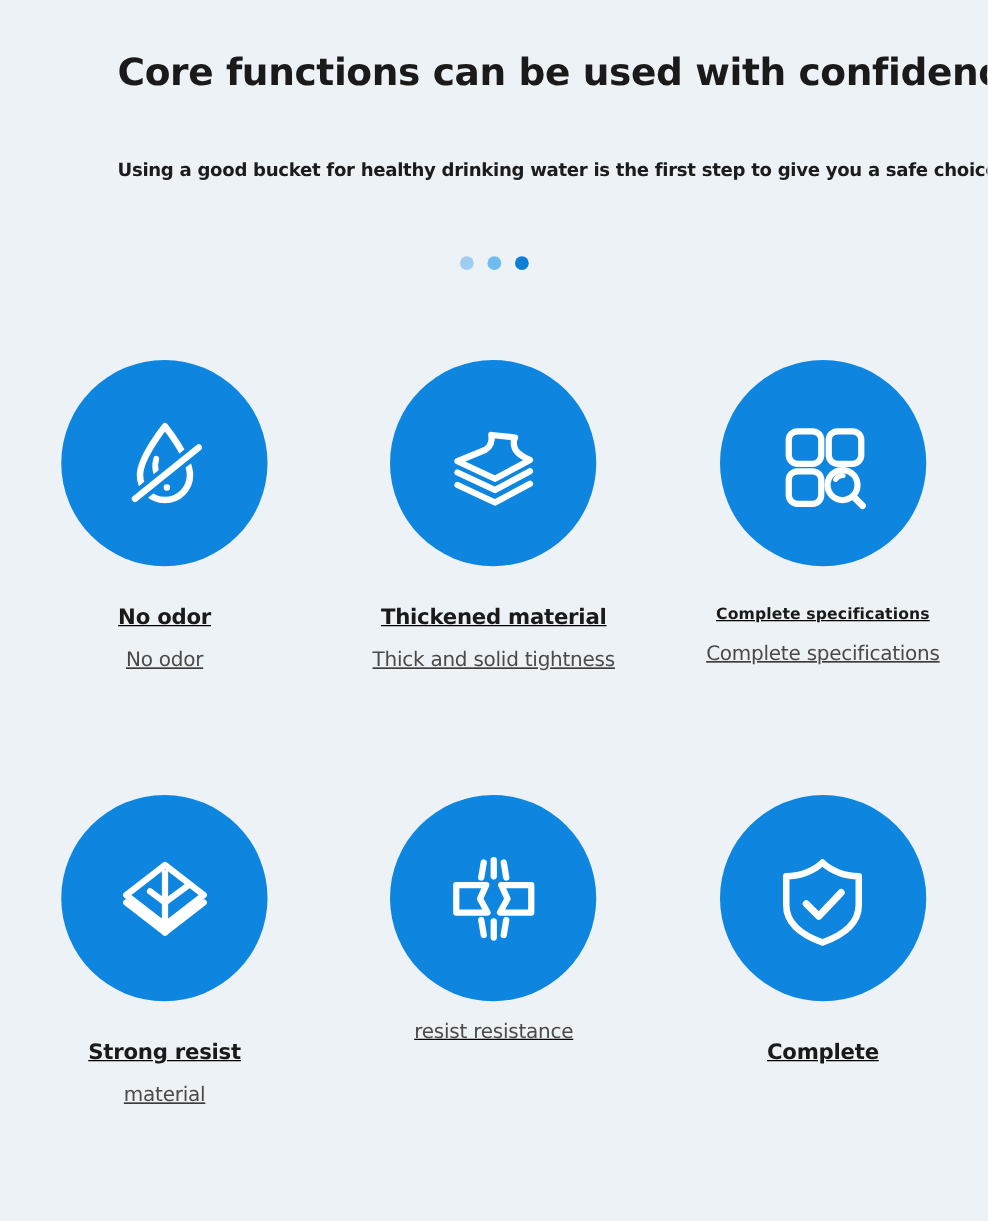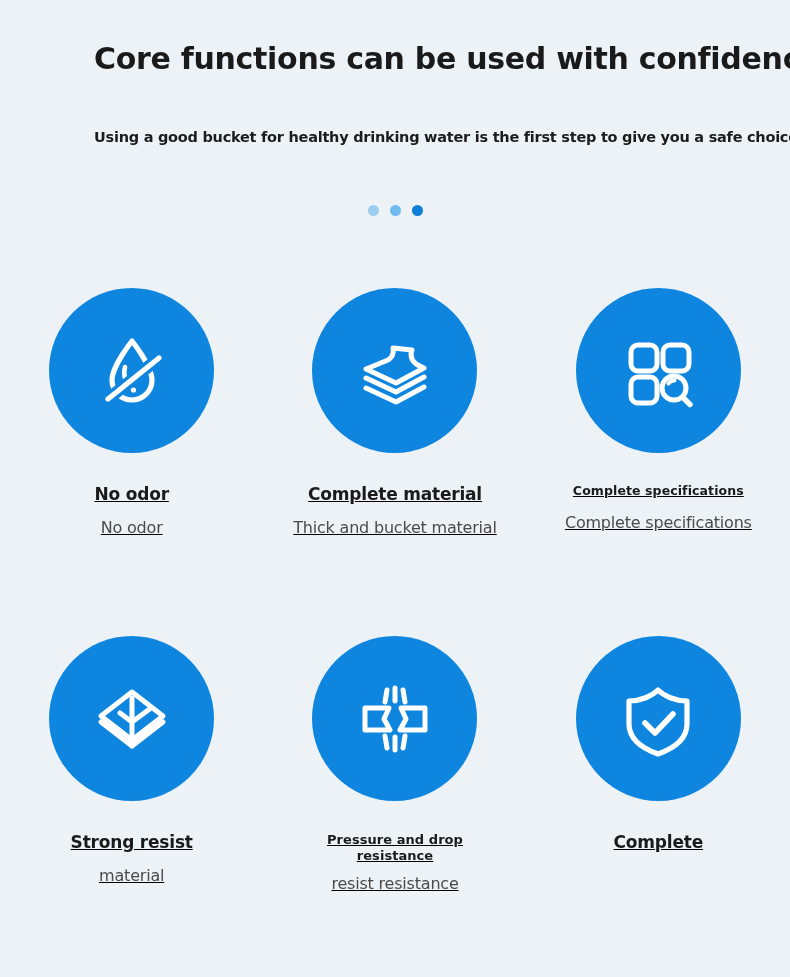--- a/index.html
+++ b/index.html
@@ -172,22 +172,22 @@
     <div class="cell">
       <div class="circle" style="background: rgb(14, 134, 224);">
         <span>
           <svg width="86" height="86" viewBox="0 0 86 86" fill="none">
             <path d="M41 20 C41 20 43 28 36 32 L14 41 L44 55 L72 40 C72 40 62 36 60 31 C58 26 60 22 60 22 Z" stroke="#ffffff" stroke-width="5" stroke-linejoin="round" stroke-linecap="round" fill="none"></path>
             <path d="M14 50 L44 64 L72 49" stroke="#ffffff" stroke-width="5" stroke-linejoin="round" stroke-linecap="round" fill="none"></path>
             <path d="M14 60 L44 74 L72 59" stroke="#ffffff" stroke-width="5" stroke-linejoin="round" stroke-linecap="round" fill="none"></path>
           </svg>
         </span>
       </div>
-      <div class="cap-title" style="color: rgb(26, 26, 26);">Complete material</div>
-      <div class="cap-desc" style="color: rgb(74, 74, 74);">Thick and bucket material</div>
+      <div class="cap-title" style="color: rgb(26, 26, 26);">Thickened material</div>
+      <div class="cap-desc" style="color: rgb(74, 74, 74);">Thick and solid tightness</div>
     </div>
 
     <div class="cell">
       <div class="circle" style="background: rgb(14, 134, 224);">
         <span>
           <svg width="86" height="86" viewBox="0 0 86 86" fill="none">
             <rect x="16" y="17" width="26" height="26" rx="7" stroke="#ffffff" stroke-width="5" fill="none"></rect>
             <rect x="48" y="17" width="26" height="26" rx="7" stroke="#ffffff" stroke-width="5" fill="none"></rect>
             <rect x="16" y="49" width="26" height="26" rx="7" stroke="#ffffff" stroke-width="5" fill="none"></rect>
             <circle cx="59" cy="60" r="12" stroke="#ffffff" stroke-width="5" fill="none"></circle>
@@ -224,21 +224,20 @@
             <path d="M73 32 L49 32 L54 43 L48 54 L73 54 Z" stroke="#ffffff" stroke-width="5" stroke-linejoin="round" fill="none"></path>
             <path d="M35 14 L33 26" stroke="#ffffff" stroke-width="5" stroke-linecap="round"></path>
             <path d="M43 12 L43 25" stroke="#ffffff" stroke-width="5" stroke-linecap="round"></path>
             <path d="M51 14 L53 26" stroke="#ffffff" stroke-width="5" stroke-linecap="round"></path>
             <path d="M35 72 L33 60" stroke="#ffffff" stroke-width="5" stroke-linecap="round"></path>
             <path d="M43 74 L43 61" stroke="#ffffff" stroke-width="5" stroke-linecap="round"></path>
             <path d="M51 72 L53 60" stroke="#ffffff" stroke-width="5" stroke-linecap="round"></path>
           </svg>
         </span>
       </div>
-      <div class="cap-title two-line" style="color: rgb(26, 26, 26);">Pressure and drop resistance</div>
       <div class="cap-desc" style="color: rgb(74, 74, 74);">resist resistance</div>
     </div>
 
     <div class="cell">
       <div class="circle" style="background: rgb(14, 134, 224);">
         <span>
           <svg width="86" height="86" viewBox="0 0 86 86" fill="none">
             <path d="M14 25 C26 25 37 20 43 14 C49 20 60 25 72 25 L72 48 C72 64 57 73 43 78 C29 73 14 64 14 48 Z" stroke="#ffffff" stroke-width="5.2" stroke-linejoin="round" stroke-linecap="round" fill="none"></path>
             <path d="M30 47 L40 57 L58 38" stroke="#ffffff" stroke-width="5.6" stroke-linejoin="round" stroke-linecap="round" fill="none"></path>
           </svg>

